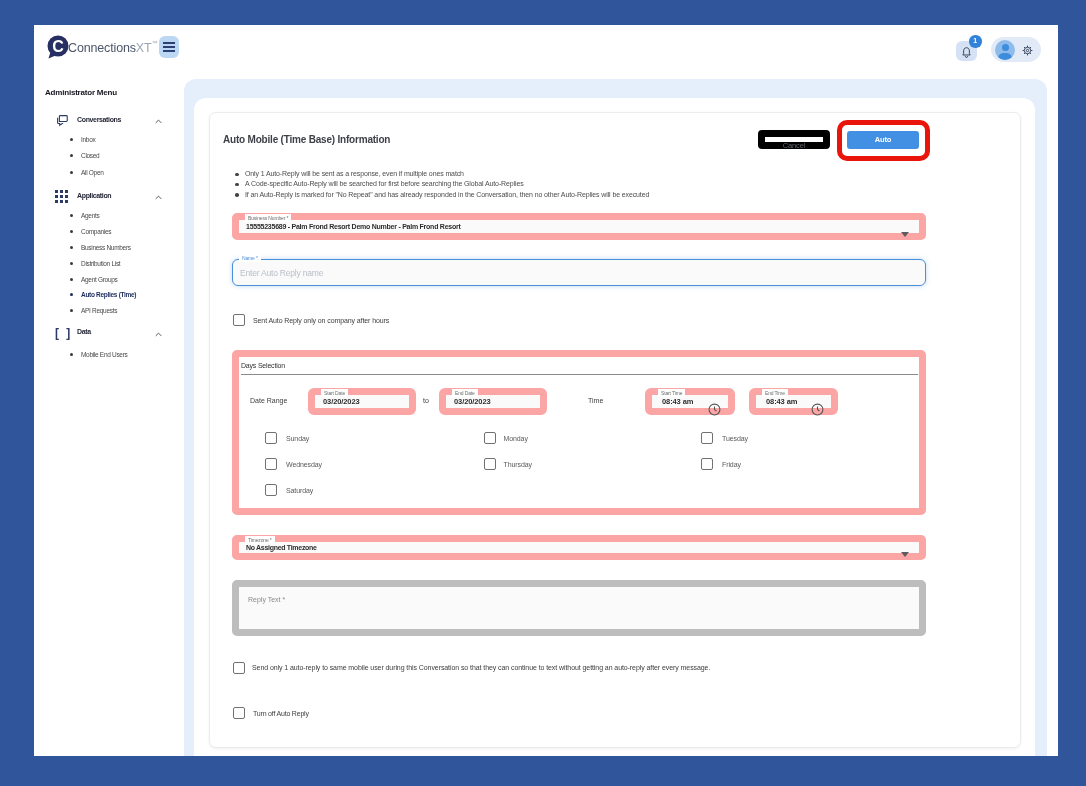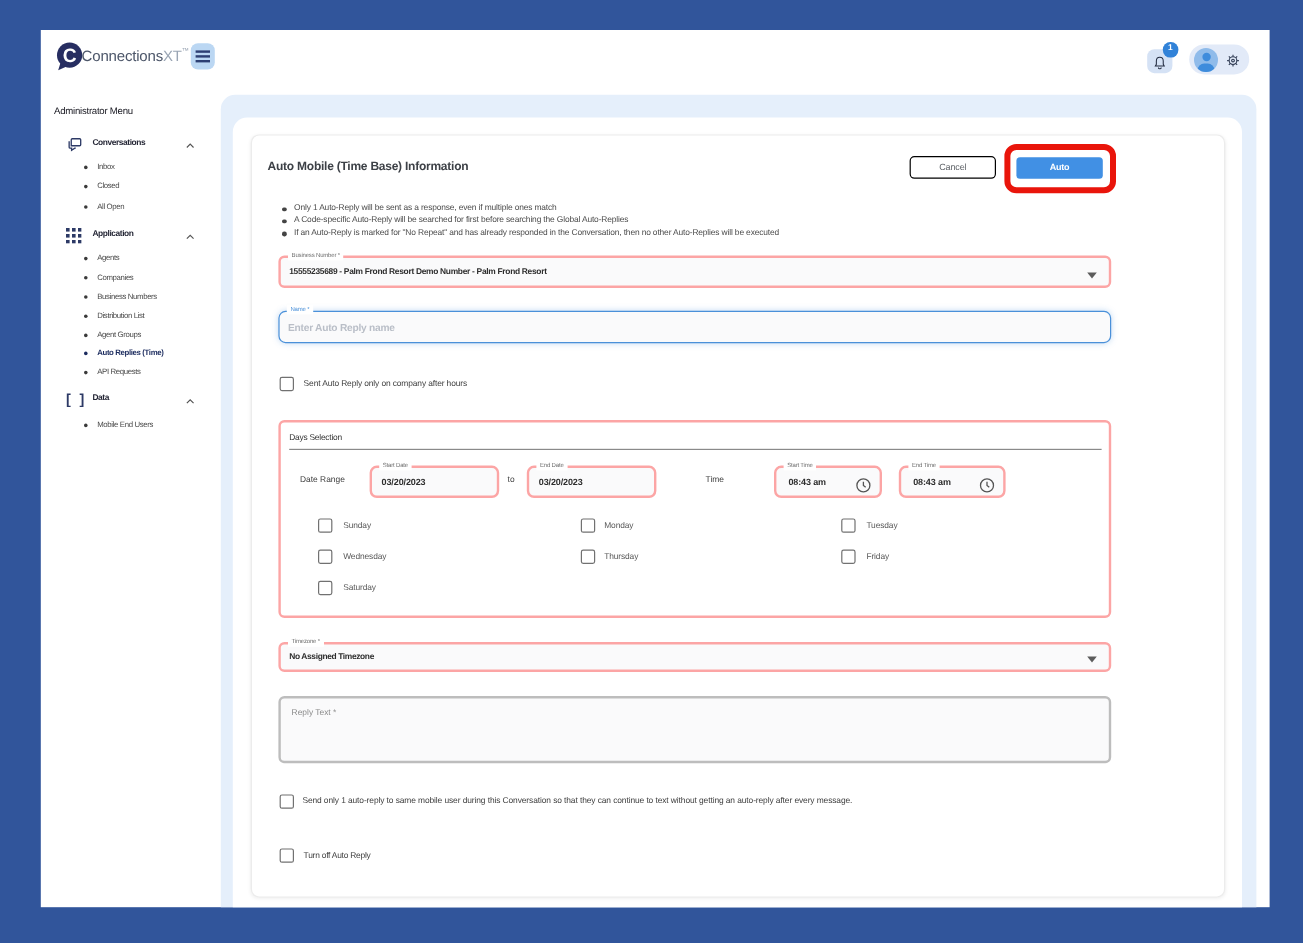--- a/index.html
+++ b/index.html
@@ -5,21 +5,21 @@
 * { margin:0; padding:0; box-sizing:border-box; }
 html,body { width:1086px; height:786px; overflow:hidden; }
 body { background:#31559B; font-family:"Liberation Sans", sans-serif; position:relative; }
 .abs { position:absolute; }
 .win { position:absolute; left:34px; top:25px; width:1024px; height:731px; background:#fff; }
 
 .wrap { position:absolute; left:184px; top:79px; width:863px; height:677px; background:#E5EFFB; border-radius:12px 12px 0 0; }
 .inner { position:absolute; left:194px; top:98px; width:841px; height:658px; background:#fff; border-radius:12px 12px 0 0; }
 .card { position:absolute; left:209px; top:112px; width:812px; height:636px; background:#fff; border:1px solid #ececec; border-radius:7px; box-shadow:0 1px 3px rgba(0,0,0,0.06); }
 
-.mf { position:absolute; border:2px solid #fca5a5; border-radius:5px; background:#FAFAFB; }
+.mf { position:absolute; border:7px solid #fca5a5; border-radius:5px; background:#FAFAFB; }
 .mlab { position:absolute; top:-6px; left:6px; background:#fff; padding:0 3px; font-size:5px; letter-spacing:-0.15px; color:#6e6e6e; line-height:8px; white-space:nowrap; }
 .mval { position:absolute; left:7px; top:0; bottom:0; display:flex; align-items:center; font-size:7px; letter-spacing:-0.25px; font-weight:bold; color:#2d2d2d; white-space:nowrap; }
 .caret { position:absolute; width:0; height:0; border-left:4.5px solid transparent; border-right:4.5px solid transparent; border-top:5.5px solid #5c5c5c; }
 .cb { position:absolute; width:12px; height:12px; border:1.5px solid #717171; border-radius:2px; background:#fff; }
 .cblab { position:absolute; font-size:7px; letter-spacing:-0.1px; color:#3d3d3d; white-space:nowrap; }
 .shead { position:absolute; font-size:7px; letter-spacing:-0.35px; font-weight:bold; color:#252736; }
 .ssub { position:absolute; font-size:6.5px; letter-spacing:-0.3px; color:#484848; white-space:nowrap; }
 .sdot { position:absolute; width:3px; height:3px; border-radius:50%; background:#3a3a3a; }
 .chev { position:absolute; width:7px; height:7px; }
 </style>
@@ -53,21 +53,21 @@
   <div style="position:absolute;left:2.8px;top:13.2px;width:14.4px;height:10px;border-radius:5.5px 5.5px 0 0;background:#3E8CDC"></div>
 </div>
 <svg class="abs" style="left:1021px;top:44px" width="13" height="13" viewBox="0 0 24 24">
   <g stroke="#2c3850" stroke-width="1.7" fill="none">
   <circle cx="12" cy="12" r="5.9"></circle>
   <circle cx="12" cy="12" r="2.1"></circle>
   <path d="M12 3 V5.6 M12 18.4 V21 M3 12 H5.6 M18.4 12 H21 M5.6 5.6 L7.5 7.5 M16.5 16.5 L18.4 18.4 M18.4 5.6 L16.5 7.5 M7.5 16.5 L5.6 18.4"></path>
   </g>
 </svg>
 
-<div class="abs" style="left:45px;top:88px;font-size:8px;letter-spacing:-0.2px;font-weight:normal;color:#16161f">Administrator Menu</div>
+<div class="abs" style="left:45px;top:88px;font-size:8px;letter-spacing:-0.2px;font-weight:bold;color:#16161f">Administrator Menu</div>
 
 <svg class="abs" style="left:55px;top:113px" width="14" height="14" viewBox="0 0 24 24">
   <g fill="none" stroke="#2d3a66" stroke-width="1.9">
   <path d="M9 4.5 H19.5 a1.5 1.5 0 0 1 1.5 1.5 V13 a1.5 1.5 0 0 1 -1.5 1.5 H13.5 M9 4.5 a1.5 1.5 0 0 0 -1.5 1.5 V14.5 L13.5 14.5"></path>
   <path d="M4.5 8 V16.5 a1.5 1.5 0 0 0 1.5 1.5 H8 V21 L12.5 18 H14"></path>
   </g>
 </svg>
 <div class="shead" style="left:77px;top:115.5px">Conversations</div>
 <svg class="chev" style="left:155px;top:117.5px" viewBox="0 0 10 6">
     <path d="M1 5 L5 1 L9 5" fill="none" stroke="#555" stroke-width="1.4"></path>
@@ -114,39 +114,39 @@
 <div class="abs" style="left:55px;top:325.5px;font-size:12px;font-weight:bold;color:#2d3a66;letter-spacing:2px">[&nbsp;]</div>
 <div class="shead" style="left:77px;top:328px">Data</div>
 <svg class="chev" style="left:155px;top:330.5px" viewBox="0 0 10 6">
     <path d="M1 5 L5 1 L9 5" fill="none" stroke="#555" stroke-width="1.4"></path>
   </svg>
 <div class="sdot" style="left:70px;top:353px"></div>
 <div class="ssub" style="left:81px;top:350.5px">Mobile End Users</div>
 
 <div class="card"></div>
 <div class="abs" style="left:223px;top:133.5px;font-size:10px;letter-spacing:-0.2px;font-weight:bold;color:#3d4147;line-height:11px">Auto Mobile (Time Base) Information</div>
-<div class="abs" style="left:758px;top:130px;width:72px;height:19px;border:1px solid #000000;border-radius:4px;background:#fff;font-size:7.5px;letter-spacing:-0.1px;color:#5f6368;text-align:center;line-height:17px">Cancel</div>
+<div class="abs" style="left:758px;top:130px;width:72px;height:19px;border:7px solid #000000;border-radius:4px;background:#fff;font-size:7.5px;letter-spacing:-0.1px;color:#5f6368;text-align:center;line-height:17px">Cancel</div>
 <div class="abs" style="left:837px;top:120px;width:93px;height:41px;border:5px solid #E9150B;border-radius:10px"></div>
 <div class="abs" style="left:847px;top:131px;width:72px;height:18px;border-radius:3px;background:#4190E4;font-size:7.5px;letter-spacing:-0.2px;font-weight:bold;color:#fff;text-align:center;line-height:18px">Auto</div>
 
 <div class="abs" style="left:245px;top:169px;font-size:7px;letter-spacing:-0.12px;color:#4c4c4c;line-height:10.3px">
   <div><span style="position:absolute;left:-10px;top:3.5px;width:3.5px;height:3.5px;border-radius:50%;background:#444"></span>Only 1 Auto-Reply will be sent as a response, even if multiple ones match</div>
   <div><span style="position:absolute;left:-10px;top:13.8px;width:3.5px;height:3.5px;border-radius:50%;background:#444"></span>A Code-specific Auto-Reply will be searched for first before searching the Global Auto-Replies</div>
   <div><span style="position:absolute;left:-10px;top:24.1px;width:3.5px;height:3.5px;border-radius:50%;background:#444"></span>If an Auto-Reply is marked for "No Repeat" and has already responded in the Conversation, then no other Auto-Replies will be executed</div>
 </div>
 
 <div class="mf" style="left:232px;top:213px;width:694px;height:27px">
   <span class="mlab">Business Number *</span>
   <span class="mval">15555235689 - Palm Frond Resort Demo Number - Palm Frond Resort</span>
   <span class="caret" style="right:10px;top:11.5px"></span>
 </div>
 
 <div class="mf" style="left:232px;top:259px;width:694px;height:27px;border:1.5px solid #4a90d9;border-radius:6px;box-shadow:0 0 5px rgba(74,144,217,0.35)">
   <span class="mlab" style="color:#4a90d9">Name *</span>
-  <span class="mval" style="font-weight:bold;color:#b9bec7;font-size:8.5px;letter-spacing:-0.2px">Enter Auto Reply name</span>
+  <span class="mval" style="font-weight:normal;color:#b9bec7;font-size:8.5px;letter-spacing:-0.2px">Enter Auto Reply name</span>
 </div>
 
 <div class="cb" style="left:232.5px;top:314px"></div>
 <div class="cblab" style="left:253px;top:316.5px">Sent Auto Reply only on company after hours</div>
 
 <div class="mf" style="left:232px;top:350px;width:694px;height:165px;background:#fff"></div>
 <div class="abs" style="left:241px;top:361.5px;font-size:7px;letter-spacing:-0.2px;color:#333">Days Selection</div>
 <div class="abs" style="left:241px;top:374px;width:677px;height:1px;background:#8a8a8a"></div>
 <div class="abs" style="left:250px;top:397px;font-size:7px;color:#3d3d3d">Date Range</div>
 <div class="mf" style="left:308px;top:388px;width:108px;height:27px;border-radius:6px">

